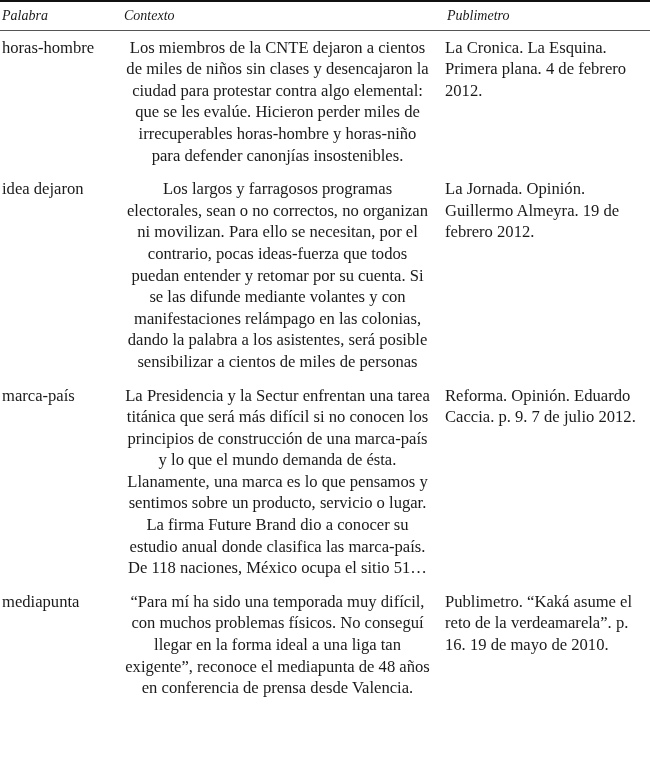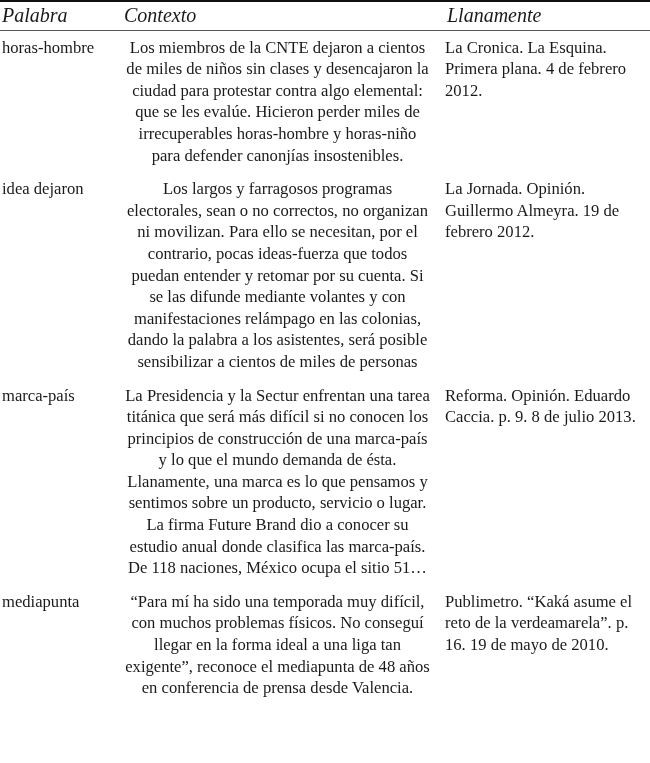--- a/index.html
+++ b/index.html
@@ -16,21 +16,21 @@
     line-height: 21.6px;
     border-top: 2px solid #111;
   }
   col.c1 { width: 124px; }
   col.c2 { width: 321px; }
   col.c3 { width: 205px; }
   th {
     font-style: italic; font-weight: normal; text-align: left;
     padding: 3px 0 3px 2px;
     border-bottom: 1px solid #555;
-    font-size: 20px;
+    font-size: 14px;
     height: 19px;
   }
   th.c2h, td.c2d { padding-left: 0; margin-left: 36px; }
   td {
     vertical-align: top;
     padding: 6px 4px 6px 14px;
   }
   td.c1d { padding-left: 2px; }
   td.c2d { padding-right: 14px; text-align: center; }
   td.c3d { padding-left: 0; padding-right: 0; }
@@ -41,38 +41,38 @@
 <table class="lex">
   <colgroup>
       <col class="c1">
       <col class="c2">
       <col class="c3">
     </colgroup>
   <thead>
     <tr>
       <th class="c1h">Palabra</th>
       <th class="c2h">Contexto</th>
-      <th class="c3h">Llanamente</th>
+      <th class="c3h">Publimetro</th>
     </tr>
   </thead>
   <tbody>
     <tr>
       <td class="c1d">horas-hombre</td>
       <td class="c2d">Los miembros de la CNTE dejaron a cientos de miles de niños sin clases y desencajaron la ciudad para protestar contra algo elemental: que se les evalúe. Hicieron perder miles de irrecuperables horas-hombre y horas-niño para defender canonjías insostenibles.</td>
       <td class="c3d">La Cronica. La Esquina. Primera plana. 4 de febrero 2012.</td>
     </tr>
     <tr>
       <td class="c1d">idea dejaron</td>
       <td class="c2d">Los largos y farragosos programas electorales, sean o no correctos, no organizan ni movilizan. Para ello se necesitan, por el contrario, pocas ideas-fuerza que todos puedan entender y retomar por su cuenta. Si se las difunde mediante volantes y con manifestaciones relámpago en las colonias, dando la palabra a los asistentes, será posible sensibilizar a cientos de miles de personas</td>
       <td class="c3d">La Jornada. Opinión. Guillermo Almeyra. 19 de febrero 2012.</td>
     </tr>
     <tr>
       <td class="c1d">marca-país</td>
       <td class="c2d">La Presidencia y la Sectur enfrentan una tarea titánica que será más difícil si no conocen los principios de construcción de una marca-país y lo que el mundo demanda de ésta. Llanamente, una marca es lo que pensamos y sentimos sobre un producto, servicio o lugar. La firma Future Brand dio a conocer su estudio anual donde clasifica las marca-país. De 118 naciones, México ocupa el sitio 51…</td>
-      <td class="c3d">Reforma. Opinión. Eduardo Caccia. p. 9. 8 de julio 2013.</td>
+      <td class="c3d">Reforma. Opinión. Eduardo Caccia. p. 9. 7 de julio 2012.</td>
     </tr>
     <tr>
       <td class="c1d">mediapunta</td>
       <td class="c2d">“Para mí ha sido una temporada muy difícil, con muchos problemas físicos. No conseguí llegar en la forma ideal a una liga tan exigente”, reconoce el mediapunta de 48 años en conferencia de prensa desde Valencia.</td>
       <td class="c3d">Publimetro. “Kaká asume el reto de la verdeamarela”. p. 16. 19 de mayo de 2010.</td>
     </tr>
   </tbody>
 </table>
 
 </body></html>

